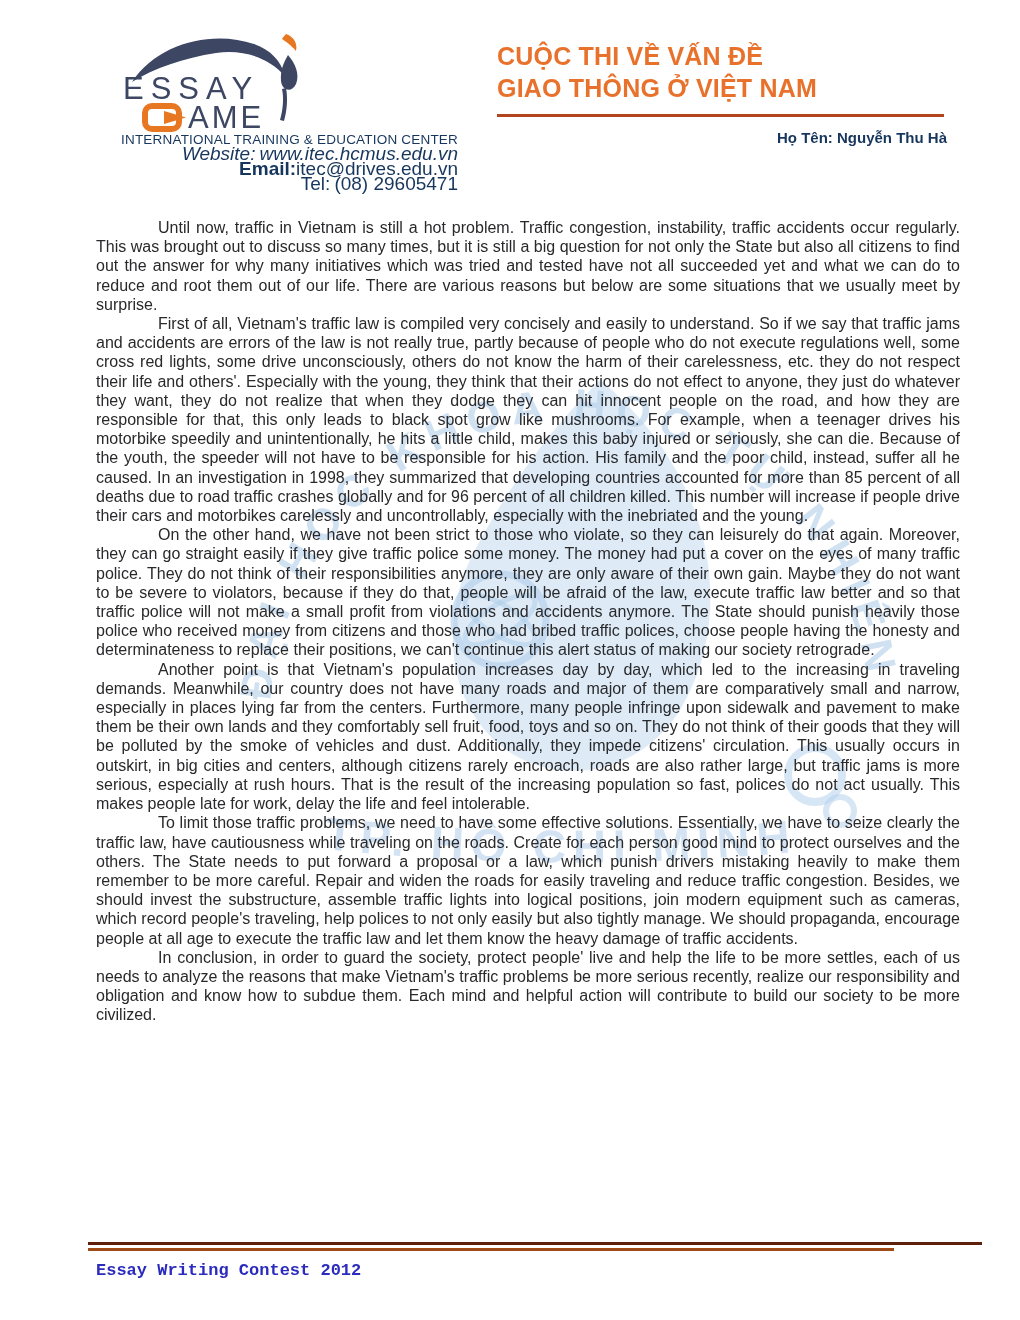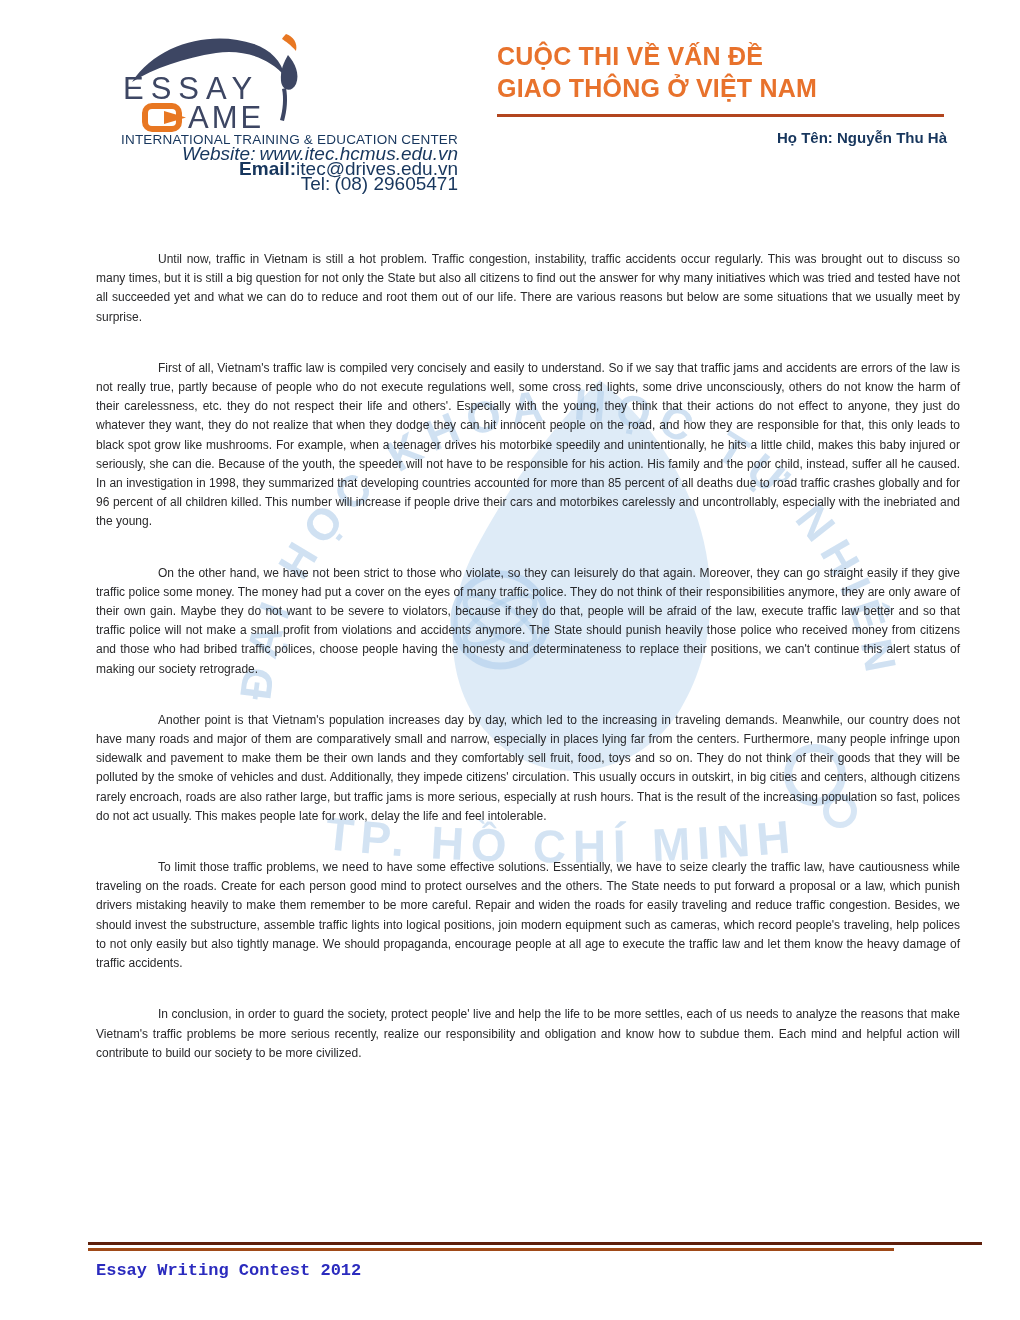--- a/index.html
+++ b/index.html
@@ -24,21 +24,21 @@
   .org-line.mail .lbl { margin-right:0;font-weight:bold; }
 
   .contest-block { position:absolute; left:497px; top:40px; width:450px; }
   .contest-title { color:var(--accent_orange); font-size:25px; font-weight:bold; line-height:32px; letter-spacing:.2px; }
   .title-rule { width:447px; height:3px; background:var(--title_rule); margin-top:10px; }
   .participant { margin-top:12px; color:var(--navy); font-size:15px; font-weight:bold; line-height:17.5px;text-align:right; }
 
   
   .essay { position:relative; z-index:1; margin:0 60px 0 96px; width:864px; color:var(--body_text); }
   .essay p {
-    font-size:12px; line-height:19.2px; text-align:justify; text-indent:62px;margin-top:32px;
+    font-size:16px; line-height:19.2px; text-align:justify; text-indent:62px;
   }
 
   
   .footer { position:absolute; left:0; top:1242px; width:100%; z-index:1; }
   .rule-top    { margin-left:88px; width:894px; height:3px; background:var(--rule_dark); }
   .rule-bottom { margin-left:88px; width:806px; height:3px; background:var(--rule_brown); margin-top:3px; }
   .footer-title {
     margin:10px 0 0 96px; font-family:Liberation Mono, monospace;
     font-size:17px; font-weight:bold; color:var(--footer_blue);
   }

